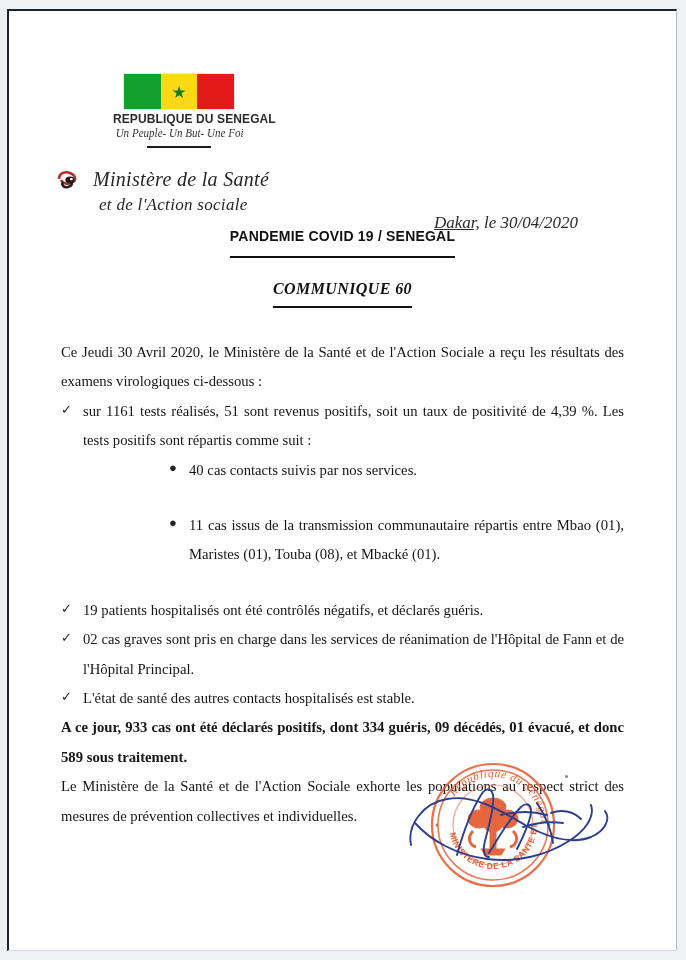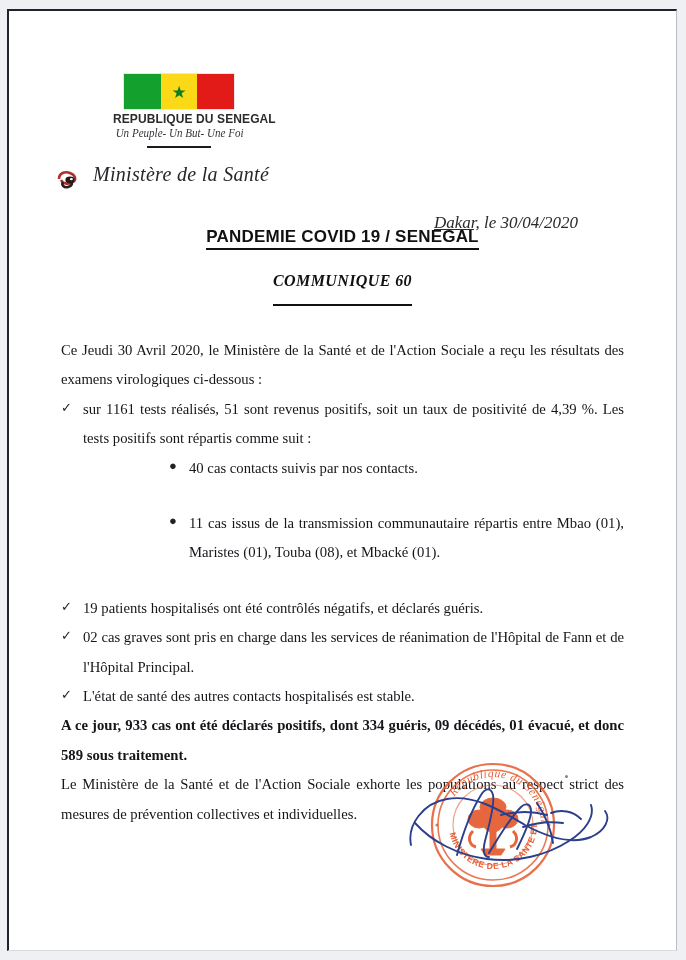--- a/index.html
+++ b/index.html
@@ -89,21 +89,21 @@
   }
 
   .ministry {
     position: absolute;
     left: 46px;
     top: 152px;
     width: 320px;
   }
   .ministry-row {
     display: flex;
-    align-items: flex-start;
+    align-items: flex-end;
   }
   .emblem {
     width: 34px;
     height: 28px;
     flex: none;
     margin-right: 4px;
   }
   .ministry-l1 {
     font-family: "Liberation Serif", serif;
     font-style: italic;
@@ -138,39 +138,39 @@
     text-decoration: underline;
   }
 
   
   .title-block {
     margin-top: 56px;
     text-align: center;
   }
   .doc-title {
     font-family: "Liberation Sans", sans-serif;
-    font-size: 17px;
+    font-size: 14px;
     font-weight: bold;
     letter-spacing: 0.2px;
     color: #111;
     display: inline-block;
     border-bottom: 2px solid #111;
-    padding-bottom: 1px;
+    padding-bottom: 12px;
   }
   .doc-subtitle {
     margin-top: 22px;
     font-family: "Liberation Serif", serif;
     font-size: 16px;
     font-weight: bold;
     font-style: italic;
     letter-spacing: 0.4px;
     color: #111;
     display: inline-block;
     border-bottom: 2px solid #111;
-    padding-bottom: 14px;
+    padding-bottom: 8px;
   }
 
   
   .body-text {
     margin: 30px 52px 0 52px;
     font-size: 14.7px;
     line-height: 2.0;
     color: #15151a;
     text-align: justify;
   }
@@ -268,20 +268,21 @@
     <div class="ministry">
       <div class="ministry-row">
         <svg class="emblem" viewBox="0 0 34 28">
           <path d="M4 16 C4 10 10 8 15 10 C20 12 22 16 18 19 C14 22 8 21 6 17" fill="none" stroke="#b03030" stroke-width="2.6"></path>
           <path d="M8 19 C6 22 9 25 13 24 C17 23 18 20 16 18" fill="none" stroke="#2a1d1d" stroke-width="2.6"></path>
           <ellipse cx="15" cy="17" rx="4.6" ry="3.4" fill="#241a1a"></ellipse>
           <ellipse cx="16.4" cy="16.2" rx="1.5" ry="1.1" fill="#ffffff"></ellipse>
         </svg>
         <div class="ministry-l1">Ministère de la Santé</div>
       </div>
+      <div class="ministry-l2">et de l'Action sociale</div>
     </div>
 
     <div class="datestamp">
       <span class="city">Dakar,</span><span> le 30/04/2020</span>
     </div>
   </div>
 
   <div class="title-block">
     <div class="doc-title">PANDEMIE COVID 19 / SENEGAL</div>
     <div style="height:0"></div>
@@ -295,21 +296,21 @@
     <ul class="check lvl1">
       <li>
         <span class="tick">✓</span>
         <span>sur </span><b>1161 tests réalisés, 51</b><span> sont revenus </span><b>positifs,</b><span> soit un taux de </span><b>positivité de 4,39 %.</b><span> Les tests positifs sont répartis comme suit :</span>
       </li>
     </ul>
 
     <ul class="dot">
       <li>
         <span class="dotmark">●</span>
-        <b>40 cas contacts</b><span> suivis par nos contacts.</span>
+        <b>40 cas contacts</b><span> suivis par nos services.</span>
       </li>
       <li style="margin-top:26px">
         <span class="dotmark">●</span>
         <b>11 cas issus de la transmission communautaire</b><span> répartis entre Mbao (01), Maristes (01), Touba (08), et Mbacké (01).</span>
       </li>
     </ul>
 
     <div class="gap-md"></div>
 
     <ul class="check">

